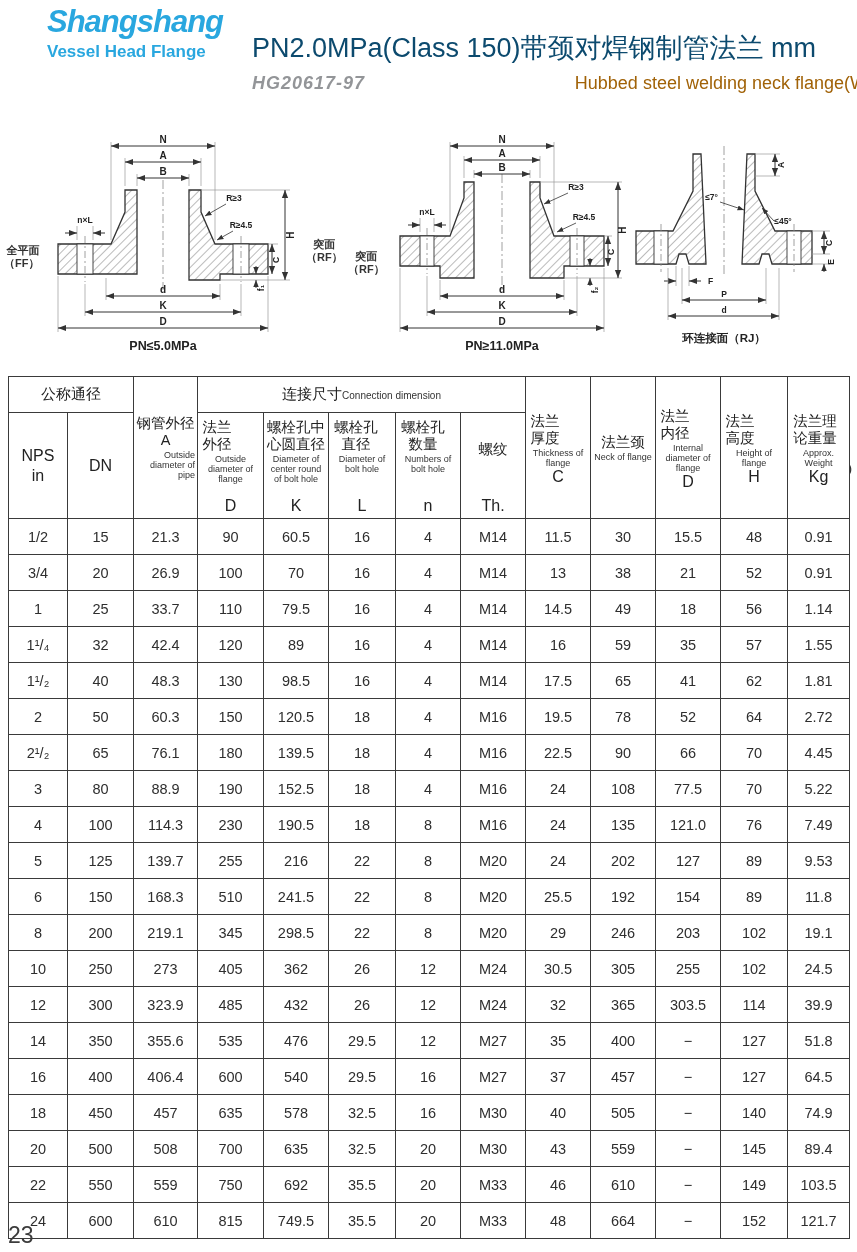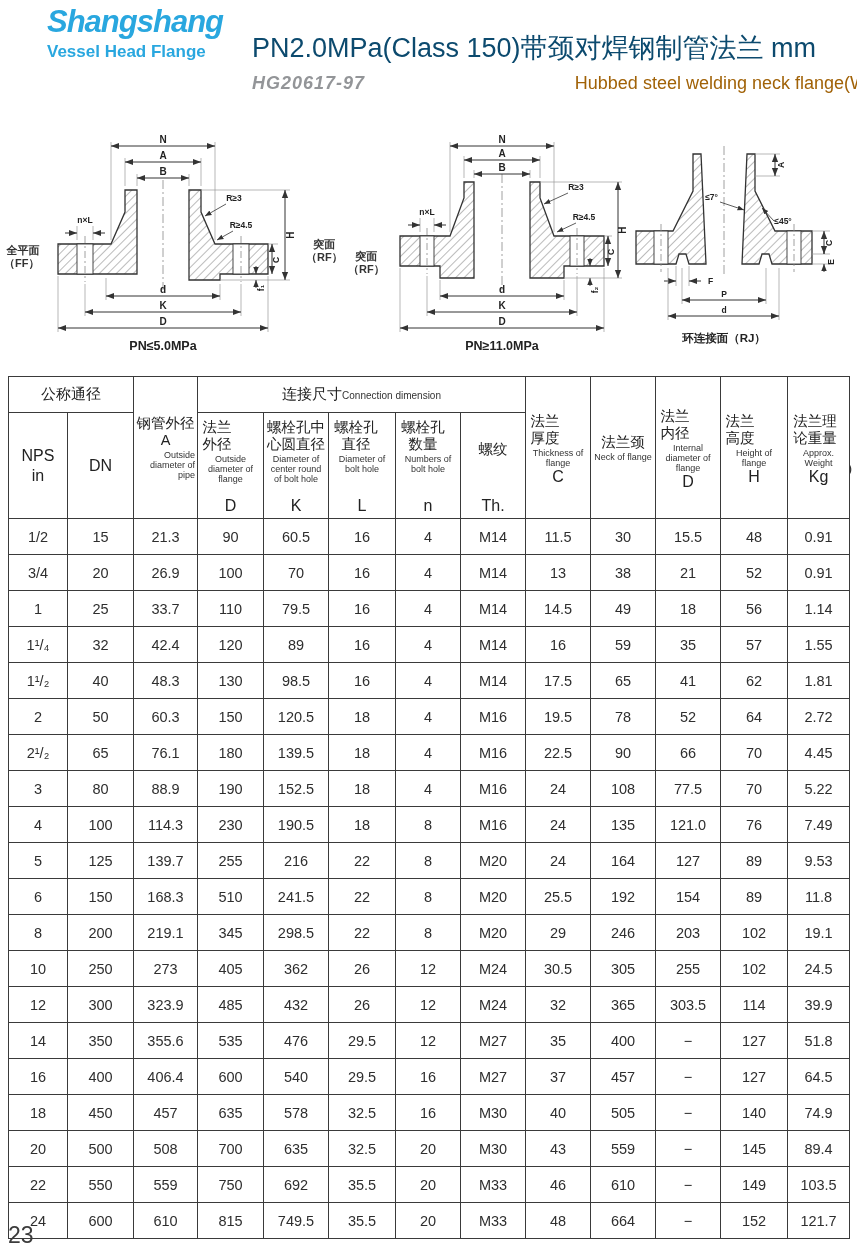--- a/index.html
+++ b/index.html
@@ -543,21 +543,21 @@
         <tr>
           <td>5</td>
           <td>125</td>
           <td>139.7</td>
           <td>255</td>
           <td>216</td>
           <td>22</td>
           <td>8</td>
           <td>M20</td>
           <td>24</td>
-          <td>164</td>
+          <td>202</td>
           <td>127</td>
           <td>89</td>
           <td>9.53</td>
         </tr>
         <tr>
           <td>6</td>
           <td>150</td>
           <td>168.3</td>
           <td>510</td>
           <td>241.5</td>

